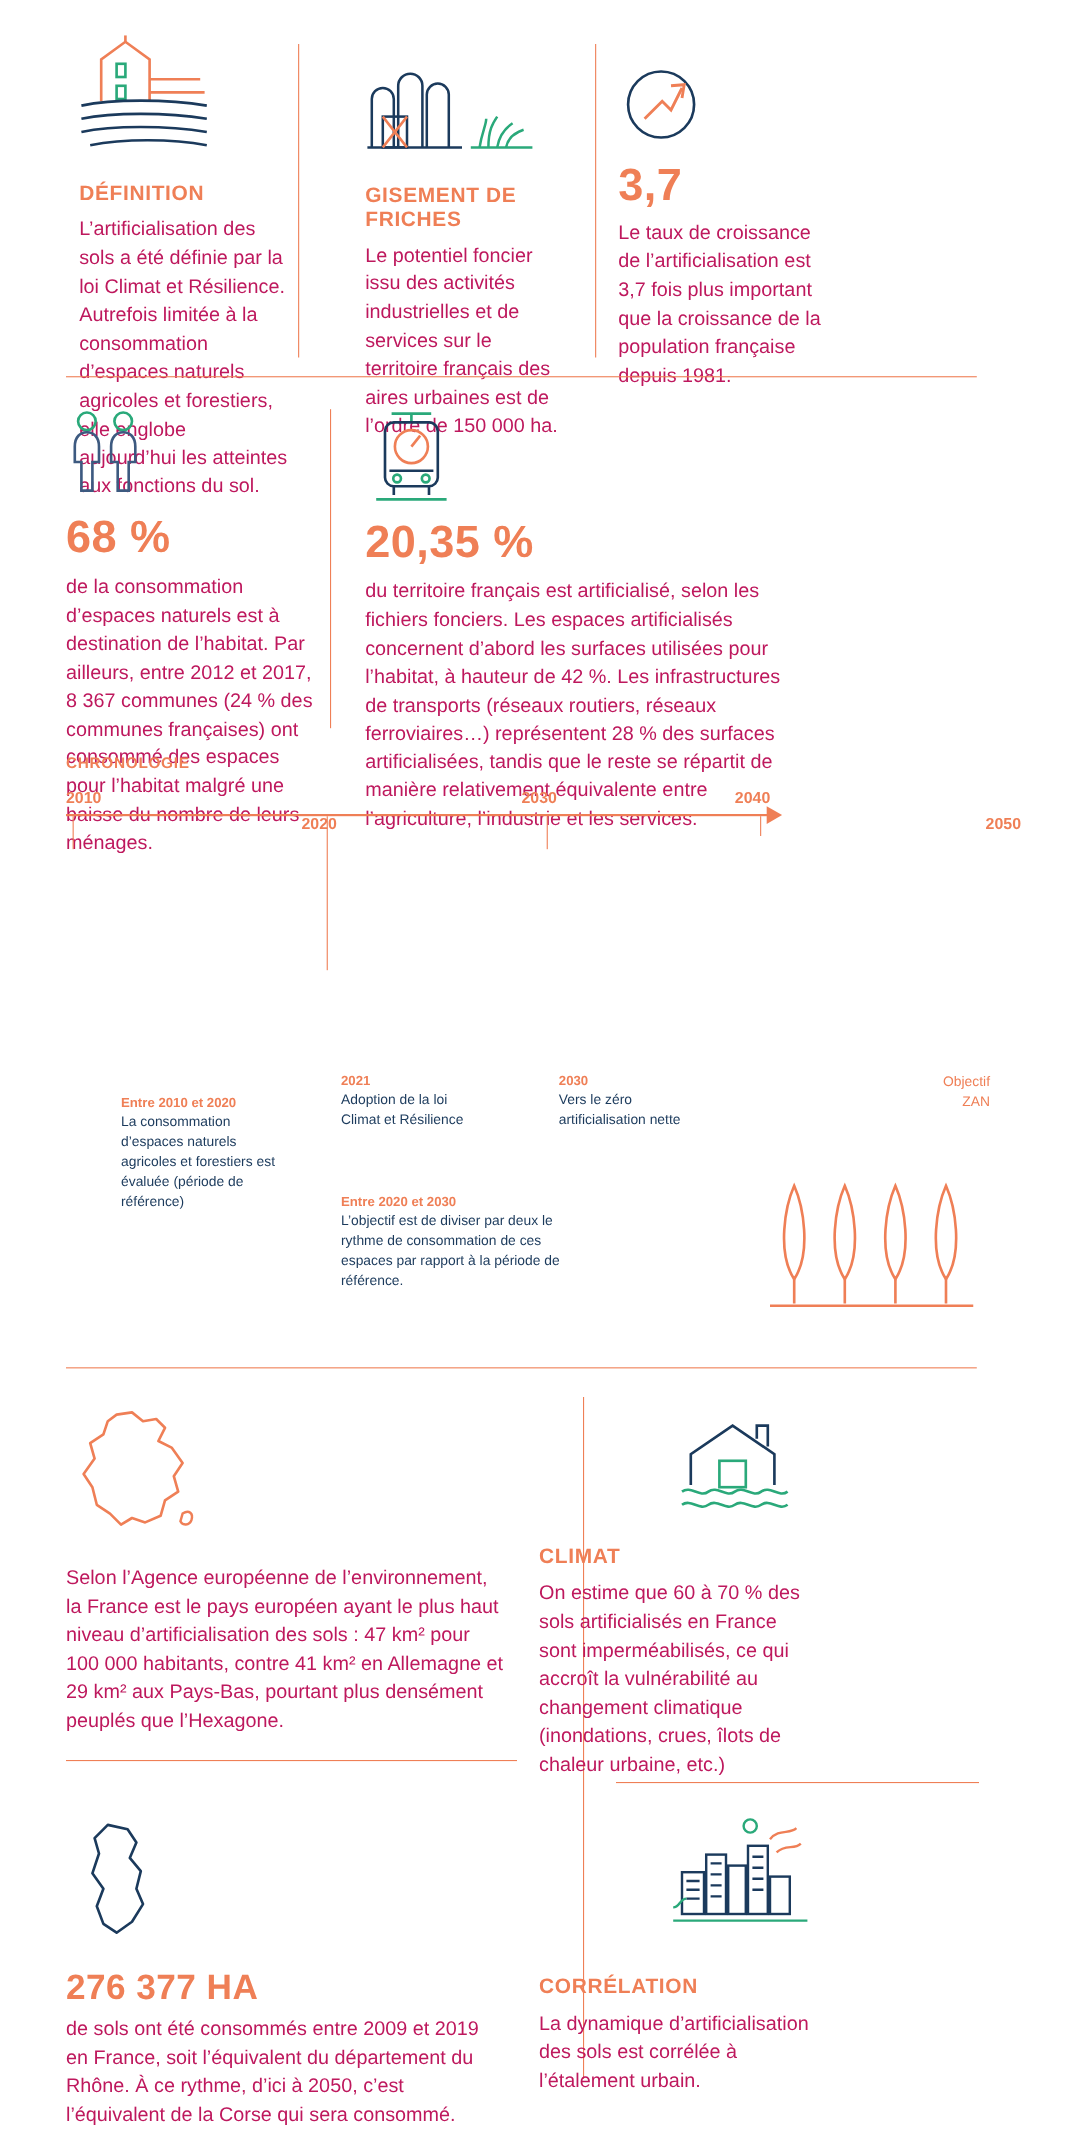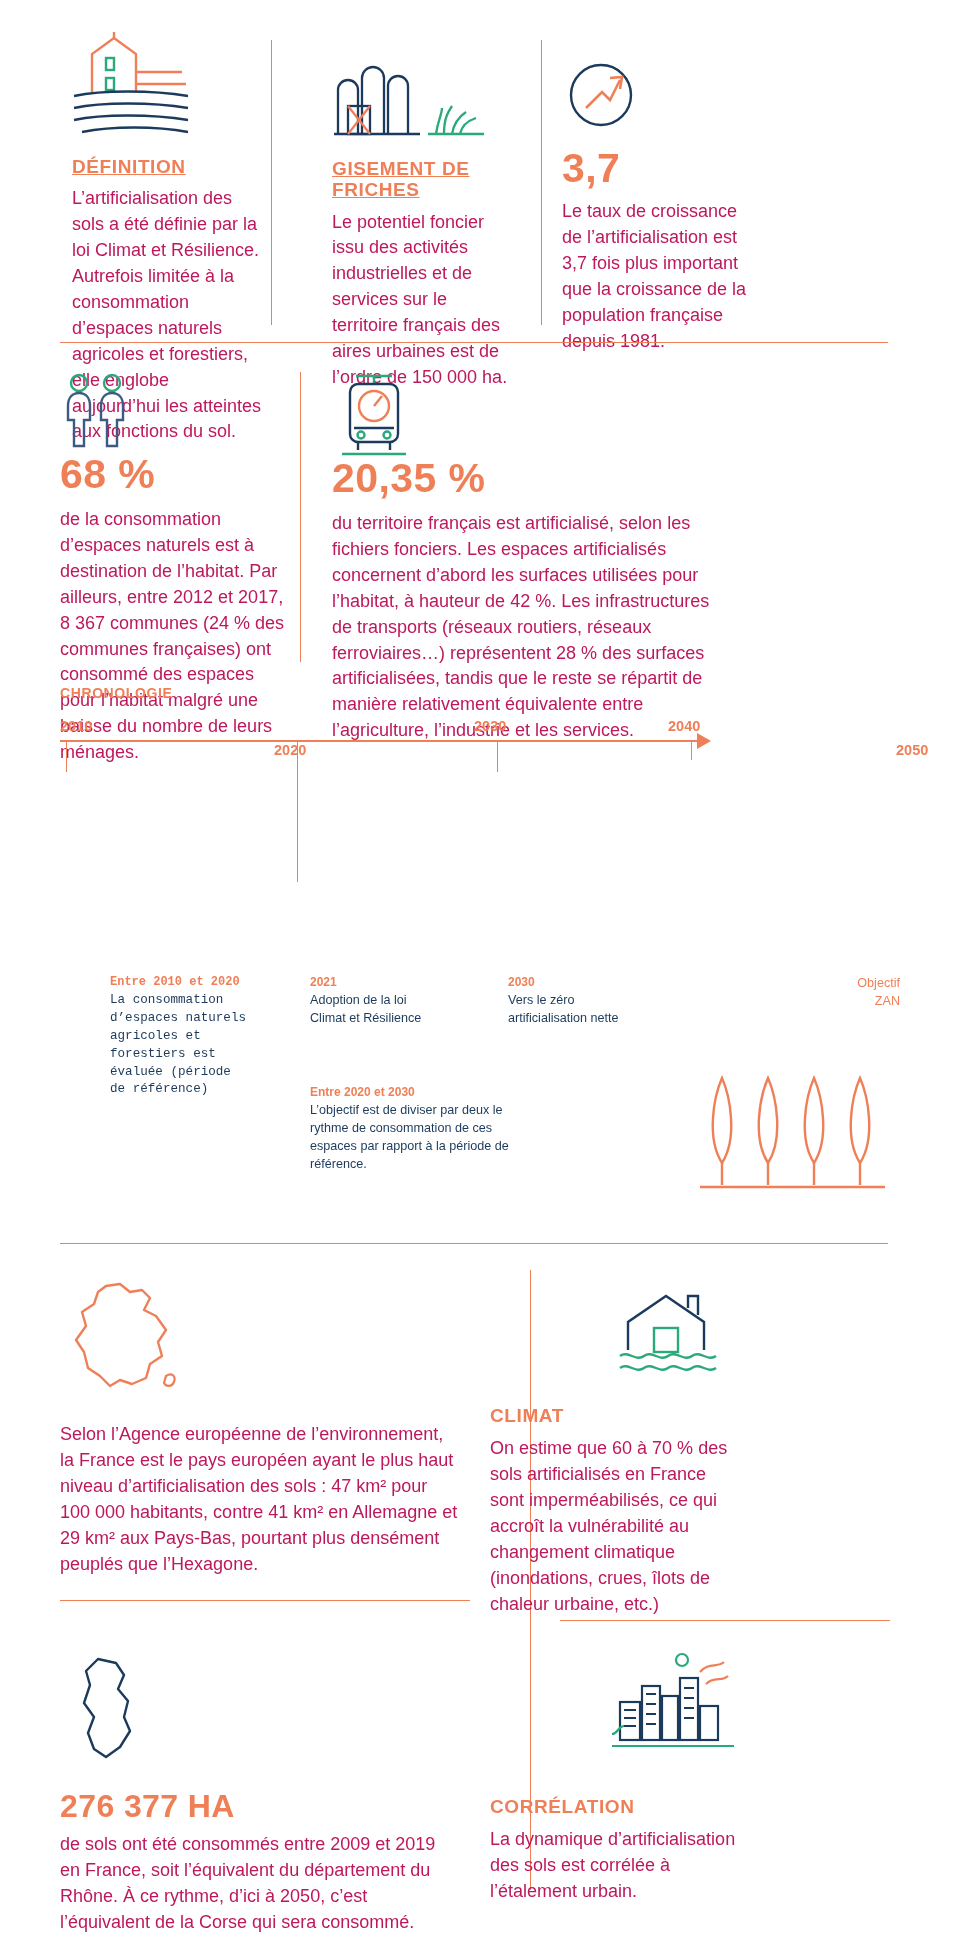--- a/index.html
+++ b/index.html
@@ -35,27 +35,27 @@
     line-height: 1.44;
     color: #be185d;
   }
   .vline { position: absolute; width: 1px; background: #ef7f56; }
   .hline { position: absolute; height: 1px; background: #ef7f56; }
 
   
   .r1c1 { position: absolute; left: 72px; top: 32px; width: 190px; }
   .r1c2 { position: absolute; left: 332px; top: 62px; width: 180px; }
   .r1c3 { position: absolute; left: 562px; top: 56px; width: 195px; }
-  .r1c1 .heading, .r1c2 .heading, .r1c3 .heading { margin-top: 18px; text-decoration: underline; }
+  .r1c1 .heading, .r1c2 .heading, .r1c3 .heading { margin-top: 28px; }
   .r1c1 .body, .r1c2 .body, .r1c3 .body { margin-top: 9px; }
 
   
   .r2c1 { position: absolute; left: 60px; top: 372px; width: 225px; }
   .r2c2 { position: absolute; left: 332px; top: 368px; width: 390px; }
-  .r2c1 .bignum, .r2c2 .bignum { }
+  .r2c1 .bignum, .r2c2 .bignum { margin-top: 14px; }
   .r2c1 .body, .r2c2 .body { margin-top: 12px; }
 
   
   .chrono-title { position: absolute; left: 60px; top: 686px; font-size: 14px; }
   .axis { position: absolute; left: 60px; top: 740px; width: 640px; height: 2px; background: #ef7f56; }
   .axis-arrow {
     position: absolute; left: 697px; top: 733px;
     width: 0; height: 0;
     border-top: 8px solid transparent;
     border-bottom: 8px solid transparent;
@@ -201,21 +201,21 @@
   <div class="yr" style="left:668px; top:718px;">2040</div>
   <div class="yr" style="left:896px; top:718px;margin-top:24px;">2050</div>
 
   <div class="tick" style="left:66px; top:742px; height:30px;"></div>
   <div class="tick" style="left:297px; top:742px; height:140px;"></div>
   <div class="tick" style="left:497px; top:742px; height:30px;"></div>
   <div class="tick" style="left:691px; top:742px; height:18px;"></div>
 
   <div class="chrono-item" style="left:110px; top:980px; width:1px; height:1px;"></div>
 
-  <div class="chrono-item" style="left:110px; top:975px; width:140px;font-family:Liberation Mono, monospace;">
+  <div class="chrono-item" style="left:110px; top:995px; width:140px;">
     <div class="chrono-lbl">Entre 2010 et 2020</div>
     <div class="chrono-txt">La consommation d’espaces naturels agricoles et forestiers est évaluée (période de référence)</div>
   </div>
 
   <div class="chrono-item" style="left:310px; top:975px; width:120px;">
     <div class="chrono-lbl">2021</div>
     <div class="chrono-txt">Adoption de la loi Climat et Résilience</div>
   </div>
 
   <div class="chrono-item" style="left:508px; top:975px; width:130px;">

